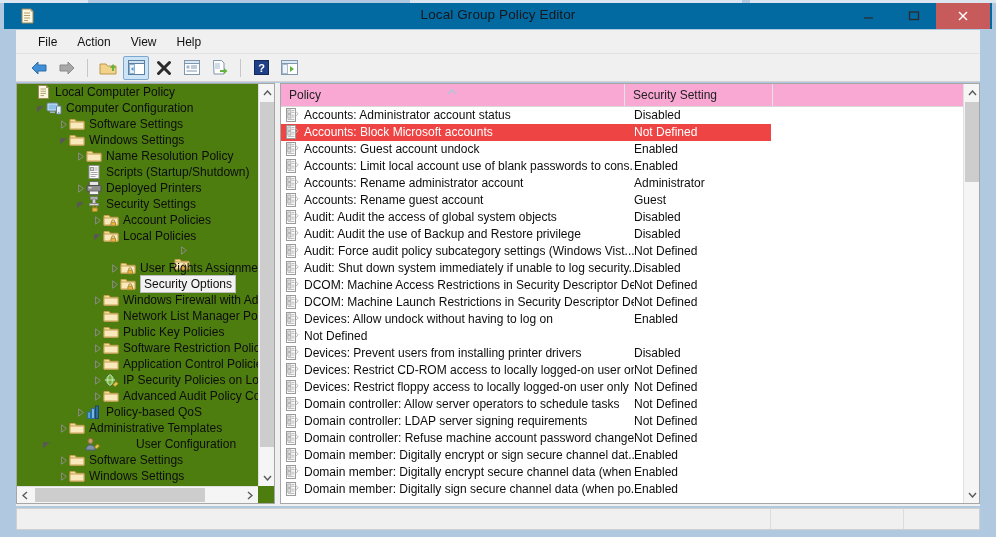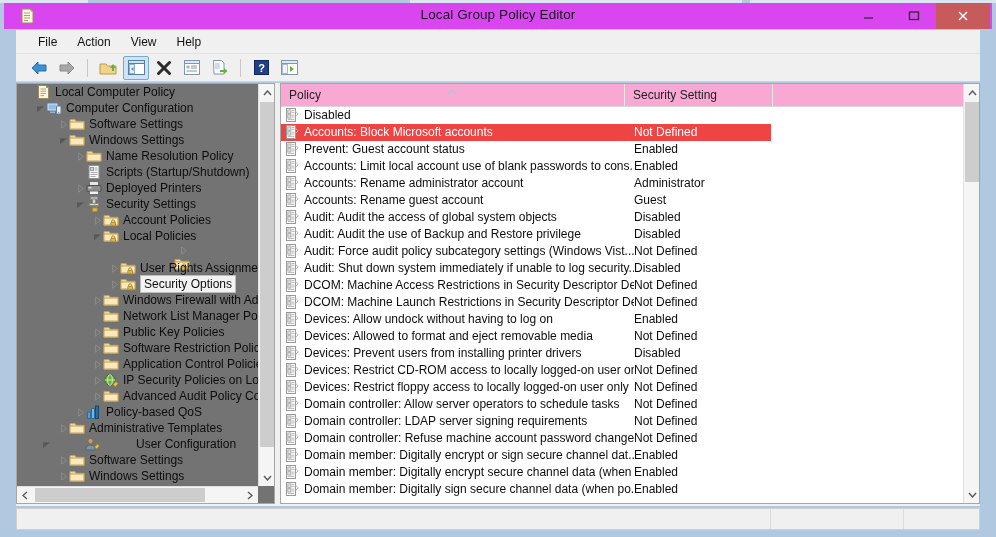--- a/index.html
+++ b/index.html
@@ -16,21 +16,21 @@
   #app {
     position: absolute; left: 0; top: 0;
     width: 996px; height: 537px;
     background: #b0c8e0;
   }
   .frame-top-artifacts { position:absolute; left:0; top:0; width:996px; height:4px; }
   .art { position:absolute; top:0; height:3px; background:#ffffff; opacity:.55; }
 
   #titlebar {
     position: absolute; left: 4px; top: 3px; width: 988px; height: 26px;
-    background: #d946ef;
+    background: #0369a1;
   }
   #titlebar .app-icon {
     position: absolute; left: 14px; top: 4px; width: 18px; height: 18px;
   }
   #titlebar .title {
     position: absolute; left: 0; top: 4px; width: 988px;
     text-align: center; font-size: 13.5px; color: #15171a;
     letter-spacing: .1px;
   }
   .winbtns { position: absolute; right: 2px; top: 0; height: 26px; display: flex; }
@@ -63,21 +63,21 @@
 
   
   #content {
     position: absolute; left: 16px; top: 83px; width: 964px; height: 423px;
     background: #f0f0f0;
   }
 
   
   #treepane {
     position: absolute; left: 0px; top: 0px; width: 259px; height: 421px;
-    background: #737373; border: 1px solid #a6a6a6;
+    background: #4d7c0f; border: 1px solid #a6a6a6;
     overflow: hidden;
   }
   #treeview {
     position: absolute; left: 0; top: 0; width: 242px; height: 402px;
     overflow: hidden;
   }
   .tnode {
     position: relative; height: 16px; line-height: 16px;
     white-space: nowrap; font-size: 12px; color: #0d0d0d;
     display: flex; align-items: center;
@@ -653,20 +653,21 @@
                 <rect x="2.8" y="6.6" width="3" height="3.4" fill="#e4e4e4" stroke="#b0b0b0"></rect>
                 <g stroke="#b8b8b8">
                   <line x1="6.6" y1="2.6" x2="9.4" y2="2.6"></line>
                   <line x1="6.6" y1="4.4" x2="9.4" y2="4.4"></line>
                   <line x1="6.6" y1="7.2" x2="9.4" y2="7.2"></line>
                   <line x1="6.6" y1="9" x2="9.4" y2="9"></line>
                   <line x1="2.8" y1="11.4" x2="9.4" y2="11.4"></line>
                 </g>
                 <path d="M10.5 3.2l2.6 2.6-2.6 2.6" fill="none" stroke="#b8b8b8"></path>
               </svg></span>
+            <span class="pol">Accounts: Administrator account status</span>
             <span class="sec">Disabled</span>
           </div>
           <div class="lrow sel">
             <span class="lico"><svg width="14" height="14" viewBox="0 0 14 14">
                 <rect x="1.5" y="0.5" width="9" height="13" fill="#fcfcfc" stroke="#9a9a9a"></rect>
                 <rect x="2.8" y="2" width="3" height="3.4" fill="#e4e4e4" stroke="#b0b0b0"></rect>
                 <rect x="2.8" y="6.6" width="3" height="3.4" fill="#e4e4e4" stroke="#b0b0b0"></rect>
                 <g stroke="#b8b8b8">
                   <line x1="6.6" y1="2.6" x2="9.4" y2="2.6"></line>
                   <line x1="6.6" y1="4.4" x2="9.4" y2="4.4"></line>
@@ -686,21 +687,21 @@
                 <rect x="2.8" y="6.6" width="3" height="3.4" fill="#e4e4e4" stroke="#b0b0b0"></rect>
                 <g stroke="#b8b8b8">
                   <line x1="6.6" y1="2.6" x2="9.4" y2="2.6"></line>
                   <line x1="6.6" y1="4.4" x2="9.4" y2="4.4"></line>
                   <line x1="6.6" y1="7.2" x2="9.4" y2="7.2"></line>
                   <line x1="6.6" y1="9" x2="9.4" y2="9"></line>
                   <line x1="2.8" y1="11.4" x2="9.4" y2="11.4"></line>
                 </g>
                 <path d="M10.5 3.2l2.6 2.6-2.6 2.6" fill="none" stroke="#b8b8b8"></path>
               </svg></span>
-            <span class="pol">Prevent: Guest account status</span>
+            <span class="pol">Accounts: Guest account undock</span>
             <span class="sec">Enabled</span>
           </div>
           <div class="lrow">
             <span class="lico"><svg width="14" height="14" viewBox="0 0 14 14">
                 <rect x="1.5" y="0.5" width="9" height="13" fill="#fcfcfc" stroke="#9a9a9a"></rect>
                 <rect x="2.8" y="2" width="3" height="3.4" fill="#e4e4e4" stroke="#b0b0b0"></rect>
                 <rect x="2.8" y="6.6" width="3" height="3.4" fill="#e4e4e4" stroke="#b0b0b0"></rect>
                 <g stroke="#b8b8b8">
                   <line x1="6.6" y1="2.6" x2="9.4" y2="2.6"></line>
                   <line x1="6.6" y1="4.4" x2="9.4" y2="4.4"></line>
@@ -873,21 +874,20 @@
                 <rect x="2.8" y="6.6" width="3" height="3.4" fill="#e4e4e4" stroke="#b0b0b0"></rect>
                 <g stroke="#b8b8b8">
                   <line x1="6.6" y1="2.6" x2="9.4" y2="2.6"></line>
                   <line x1="6.6" y1="4.4" x2="9.4" y2="4.4"></line>
                   <line x1="6.6" y1="7.2" x2="9.4" y2="7.2"></line>
                   <line x1="6.6" y1="9" x2="9.4" y2="9"></line>
                   <line x1="2.8" y1="11.4" x2="9.4" y2="11.4"></line>
                 </g>
                 <path d="M10.5 3.2l2.6 2.6-2.6 2.6" fill="none" stroke="#b8b8b8"></path>
               </svg></span>
-            <span class="pol">Devices: Allowed to format and eject removable media</span>
             <span class="sec">Not Defined</span>
           </div>
           <div class="lrow">
             <span class="lico"><svg width="14" height="14" viewBox="0 0 14 14">
                 <rect x="1.5" y="0.5" width="9" height="13" fill="#fcfcfc" stroke="#9a9a9a"></rect>
                 <rect x="2.8" y="2" width="3" height="3.4" fill="#e4e4e4" stroke="#b0b0b0"></rect>
                 <rect x="2.8" y="6.6" width="3" height="3.4" fill="#e4e4e4" stroke="#b0b0b0"></rect>
                 <g stroke="#b8b8b8">
                   <line x1="6.6" y1="2.6" x2="9.4" y2="2.6"></line>
                   <line x1="6.6" y1="4.4" x2="9.4" y2="4.4"></line>

